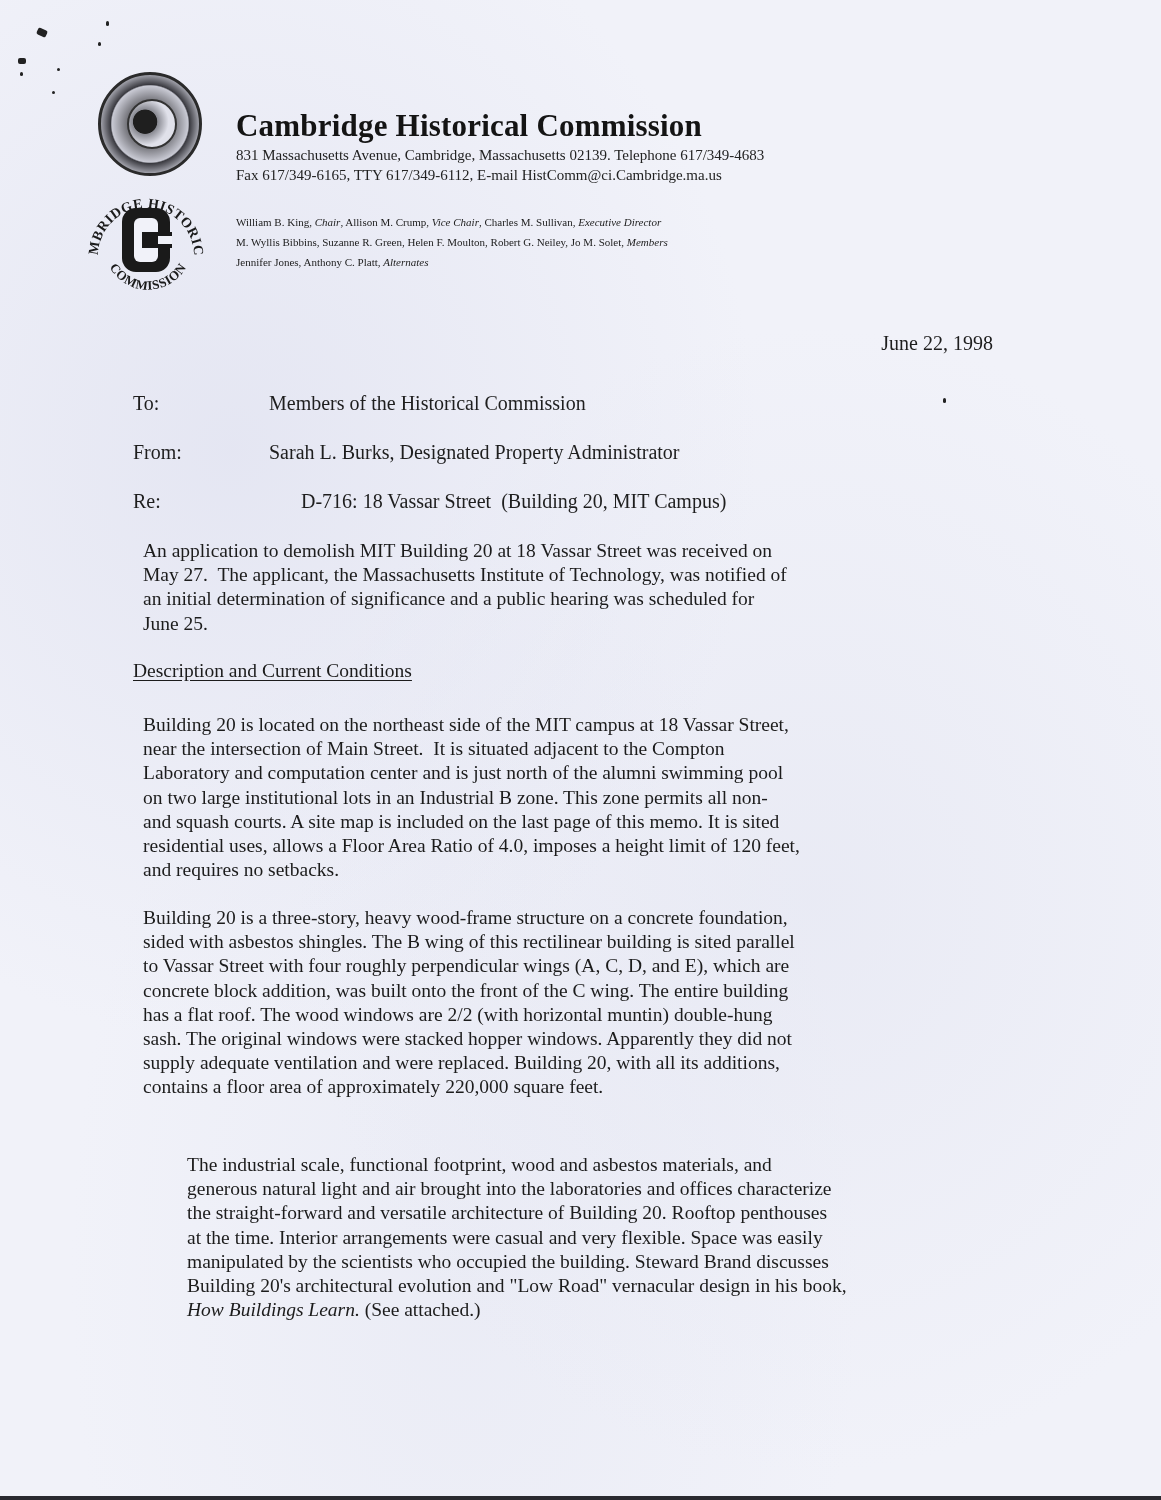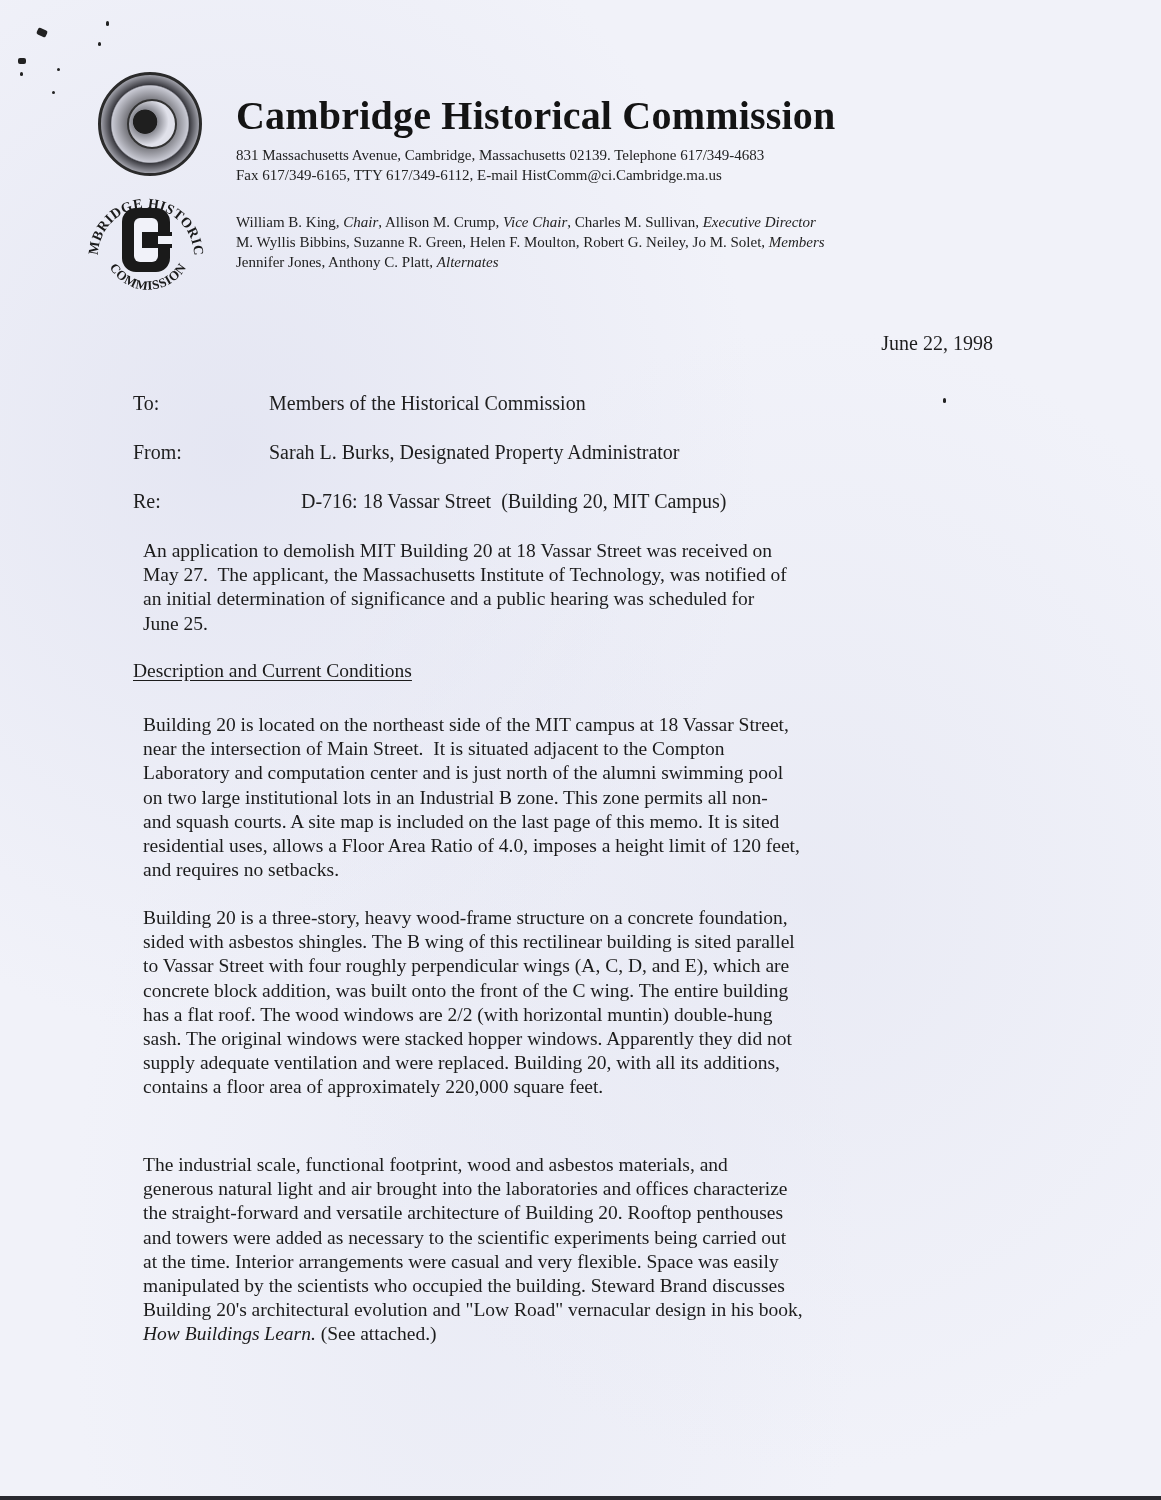--- a/index.html
+++ b/index.html
@@ -62,44 +62,44 @@
       position: absolute;
       left: 84px;
       top: 186px;
       width: 124px;
       height: 106px;
     }
 
     .org-name {
       position: absolute;
       left: 236px;
-      top: 92px;
+      top: 108px;
       font-family: "Liberation Serif", serif;
       font-weight: bold;
-      font-size: 40px;
+      font-size: 31px;
       letter-spacing: 0.2px;
       color: #141414;
       white-space: nowrap;
     }
     .org-address {
       position: absolute;
       left: 236px;
       top: 145px;
       font-family: "Liberation Serif", serif;
       font-size: 15px;
       line-height: 20px;
       color: #222;
       white-space: nowrap;
     }
     .roster {
       position: absolute;
       left: 236px;
       top: 212px;
       font-family: "Liberation Serif", serif;
-      font-size: 15px;
+      font-size: 11px;
       line-height: 20px;
       color: #222;
       white-space: nowrap;
     }
     .roster em { font-style: italic; }
 
     .date {
       position: absolute;
       right: 168px;
       top: 332px;
@@ -238,25 +238,24 @@
     <span class="line">Building 20 is a three-story, heavy wood-frame structure on a concrete foundation,</span>
     <span class="line">sided with asbestos shingles. The B wing of this rectilinear building is sited parallel</span>
     <span class="line">to Vassar Street with four roughly perpendicular wings (A, C, D, and E), which are</span>
     <span class="line">concrete block addition, was built onto the front of the C wing. The entire building</span>
     <span class="line">has a flat roof. The wood windows are 2/2 (with horizontal muntin) double-hung</span>
     <span class="line">sash. The original windows were stacked hopper windows. Apparently they did not</span>
     <span class="line">supply adequate ventilation and were replaced. Building 20, with all its additions,</span>
     <span class="line">contains a floor area of approximately 220,000 square feet.</span>
   </div>
 
-  <div class="body-text" style="top:1153px;">
+  <div class="body-text" style="top:1153px;margin-left:44px;">
     <span class="line">The industrial scale, functional footprint, wood and asbestos materials, and</span>
     <span class="line">generous natural light and air brought into the laboratories and offices characterize</span>
     <span class="line">the straight-forward and versatile architecture of Building 20. Rooftop penthouses</span>
-    <span class="line">and towers were added as necessary to the scientific experiments being carried out</span>
     <span class="line">at the time. Interior arrangements were casual and very flexible. Space was easily</span>
     <span class="line">manipulated by the scientists who occupied the building. Steward Brand discusses</span>
     <span class="line">Building 20's architectural evolution and "Low Road" vernacular design in his book,</span>
     <span class="line"><span class="italic">How Buildings Learn.</span><span style="white-space:pre;"> (See attached.)</span></span>
   </div>
 
   <div class="bottom-edge"></div>
 </div>
 
 </body></html>

